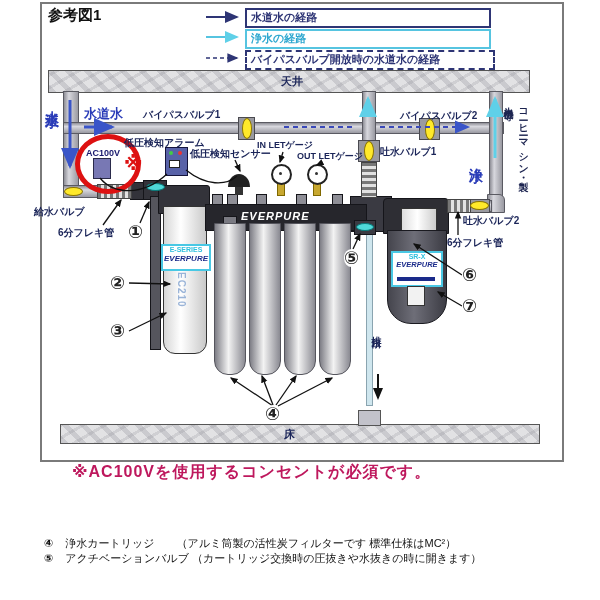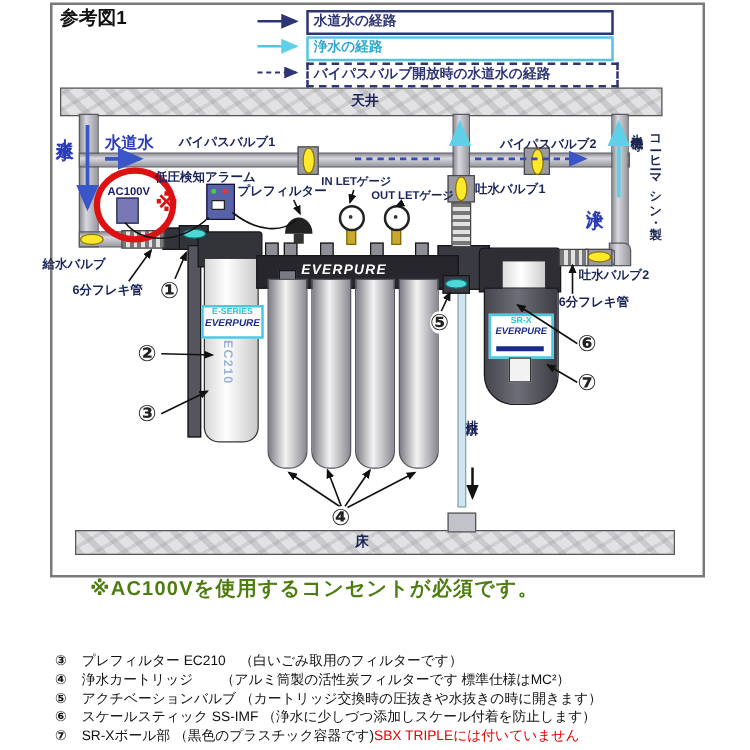--- a/index.html
+++ b/index.html
@@ -130,21 +130,21 @@
   </div>
   <div class="abs" style="left:407px;top:286px;width:16px;height:18px;background:#f2f2f2;border:1px solid #333;z-index:5;"></div>
 
   <div class="abs" style="left:366px;top:232px;width:5px;height:172px;background:#cfe6ee;border:1px solid #8aa4b0;z-index:3;"></div>
   <div class="abs" style="left:358px;top:410px;width:21px;height:14px;background:#c2c2ca;border:1.5px solid #555;z-index:3;"></div>
 
   <div class="lbl vert blue" style="left:44px;top:100px;height:72px;font-size:14px;">水道水</div>
   <div class="lbl blue" style="left:84px;top:107px;font-size:13px;">水道水</div>
   <div class="lbl" style="left:143px;top:109px;">バイパスバルブ1</div>
   <div class="lbl" style="left:124px;top:137px;">低圧検知アラーム</div>
-  <div class="lbl" style="left:190px;top:148px;">プレフィルター</div>
+  <div class="lbl" style="left:190px;top:148px;">低圧検知センサー</div>
   <div class="lbl" style="left:257px;top:141px;font-size:9px;">IN LETゲージ</div>
   <div class="lbl" style="left:297px;top:152px;font-size:9px;">OUT LETゲージ</div>
   <div class="lbl" style="left:380px;top:146px;">吐水バルブ1</div>
   <div class="lbl" style="left:400px;top:110px;">バイパスバルブ2</div>
   <div class="lbl vert" style="left:518px;top:101px;height:112px;color:#1c2450;">コーヒーマシン・製</div>
   <div class="lbl vert" style="left:503px;top:99px;height:60px;color:#1c2450;">氷機等へ</div>
   <div class="lbl vert blue" style="left:468px;top:157px;height:40px;font-size:14px;">浄水</div>
   <div class="lbl" style="left:463px;top:215px;">吐水バルブ2</div>
   <div class="lbl" style="left:447px;top:237px;">6分フレキ管</div>
   <div class="lbl" style="left:34px;top:206px;">給水バルブ</div>
@@ -204,21 +204,18 @@
       <line x1="353" y1="249" x2="360" y2="234" marker-end="url(#aK)"></line>
       <line x1="462" y1="275" x2="414" y2="244" marker-end="url(#aK)"></line>
       <line x1="462" y1="306" x2="438" y2="292" marker-end="url(#aK)"></line>
     </g>
     <g stroke="#111" stroke-width="1.3" fill="none">
       <path d="M100,178 C113,194 142,197 167,174"></path>
       <path d="M186,170 C206,186 226,186 237,176"></path>
     </g>
   </svg>
 
-  <div class="lbl" style="left:72px;top:463px;font-size:16px;color:#4d7c0f;letter-spacing:1px;">※AC100Vを使用するコンセントが必須です。</div>
-
-  <div class="listrow" style="top:521px;"><span class="n">③</span><span>プレフィルター EC210　（白いごみ取用のフィルターです）</span></div>
+  <div class="lbl" style="left:72px;top:463px;font-size:16px;color:#be185d;letter-spacing:1px;">※AC100Vを使用するコンセントが必須です。</div>
+
   <div class="listrow" style="top:536px;"><span class="n">④</span><span>浄水カートリッジ　　（アルミ筒製の活性炭フィルターです 標準仕様はMC²）</span></div>
   <div class="listrow" style="top:551px;"><span class="n">⑤</span><span>アクチベーションバルブ （カートリッジ交換時の圧抜きや水抜きの時に開きます）</span></div>
-  <div class="listrow" style="top:566px;"><span class="n">⑥</span><span>スケールスティック SS-IMF （浄水に少しづつ添加しスケール付着を防止します）</span></div>
-  <div class="listrow" style="top:581px;"><span class="n">⑦</span><span>SR-Xボール部 （黒色のプラスチック容器です)</span><span style="color:#e60000;">SBX TRIPLEには付いていません</span></div>
 
 </div>
 
 </body></html>

